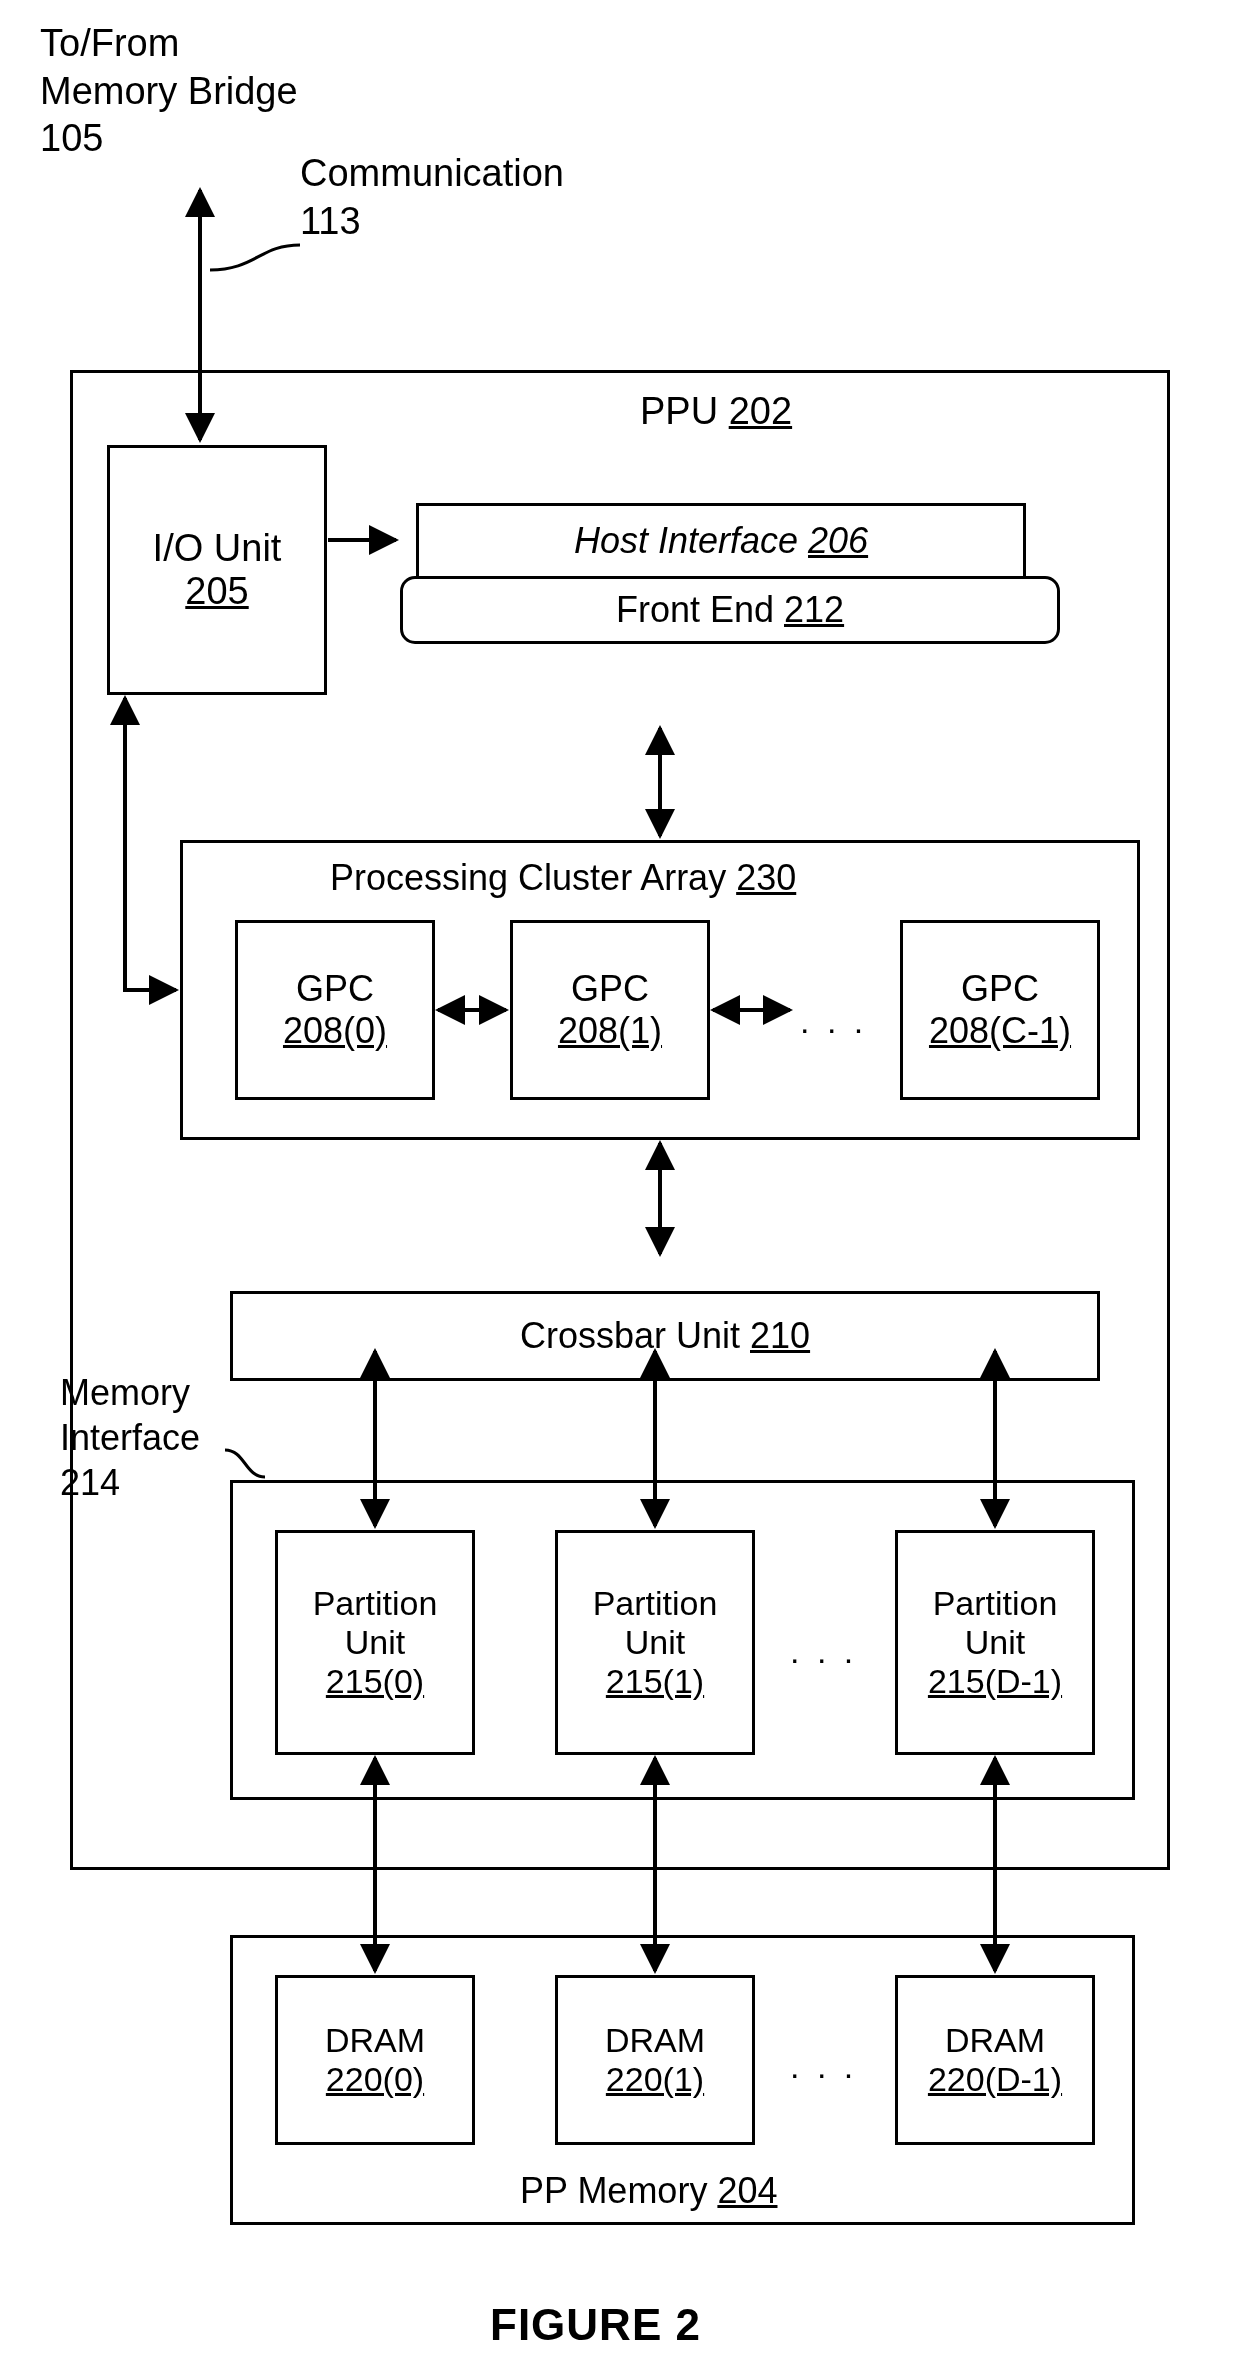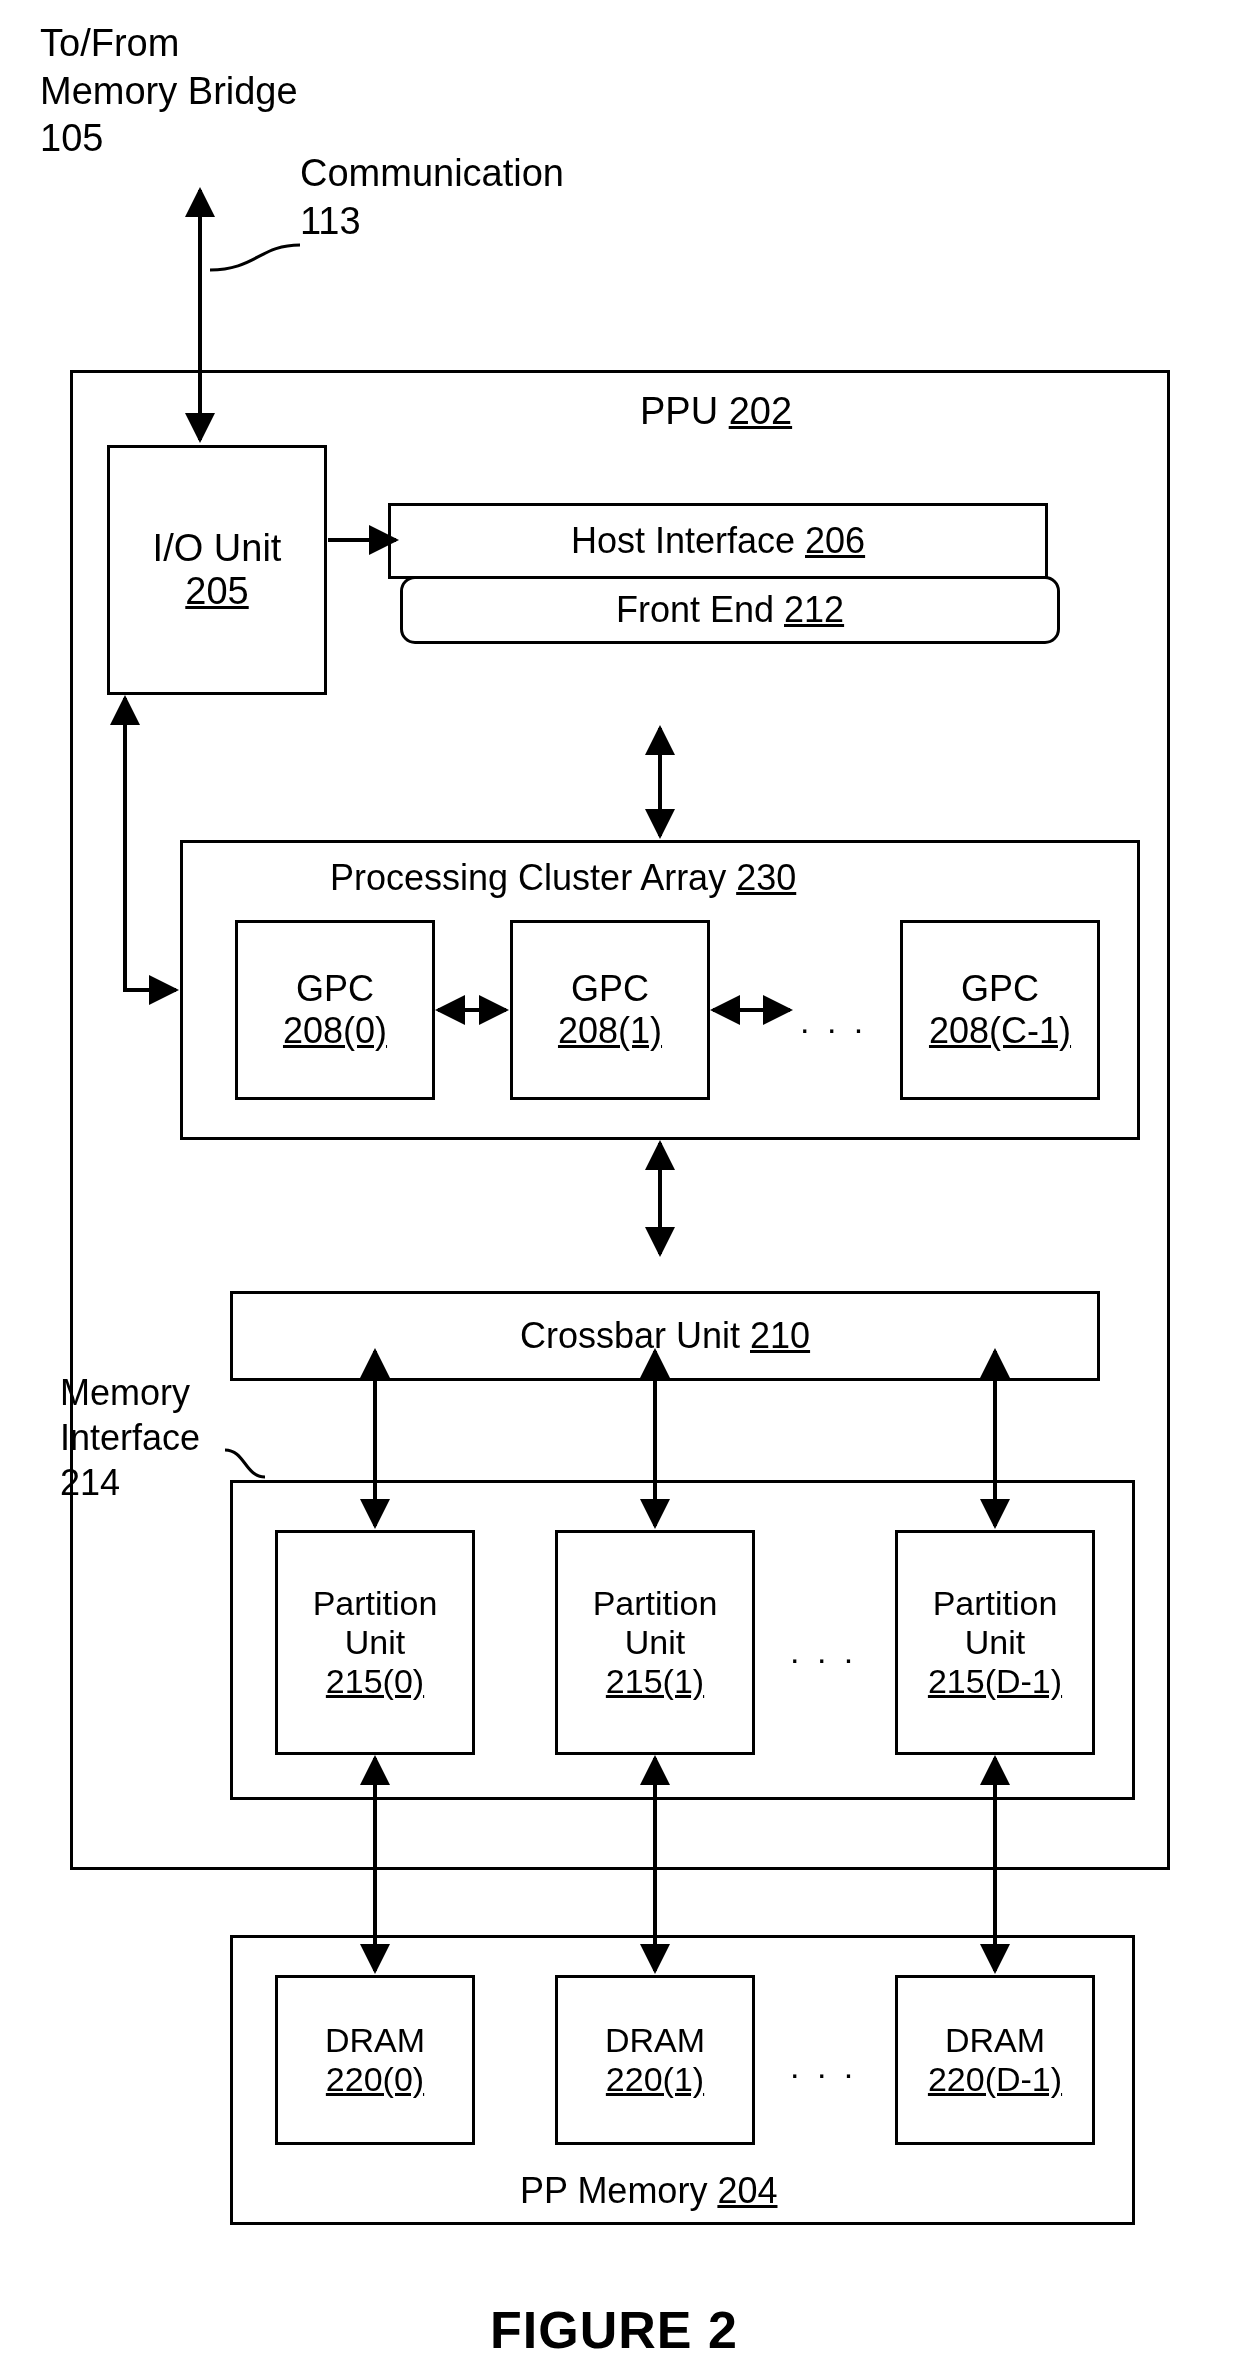--- a/index.html
+++ b/index.html
@@ -44,21 +44,21 @@
   .fs36 { font-size: 36px; }
   .fs38 { font-size: 38px; }
   svg.overlay {
     position: absolute;
     left: 0; top: 0;
     pointer-events: none;
   }
   .fig-title {
     position: absolute;
     font-weight: bold;
-    font-size: 52px;
+    font-size: 44px;
     letter-spacing: 1px;
   }
 </style>
 </head>
 <body>
 
 <div class="canvas">
 
   <div class="label fs38" style="left:40px; top:20px; width:320px;">
     <div>To/From</div>
@@ -75,21 +75,21 @@
   <div class="label fs38" style="left:640px; top:388px; width:220px;">
     <span>PPU</span>
     <span> </span><span class="ul">202</span>
   </div>
 
   <div class="box stack fs38" style="left:107px; top:445px; width:220px; height:250px;">
     <div>I/O Unit</div>
     <div class="ul">205</div>
   </div>
 
-  <div class="box center fs36" style="left:388px; top:503px; width:660px; height:76px;">
+  <div class="box center fs36" style="left:416px; top:503px; width:610px; height:76px;font-style:italic;">
     <span><span>Host Interface</span> <span class="ul">206</span></span>
   </div>
   <div class="box center fs36" style="left:400px; top:576px; width:660px; height:68px;border-radius:15px;">
     <span><span>Front End</span> <span class="ul">212</span></span>
   </div>
 
   <div class="box" style="left:180px; top:840px; width:960px; height:300px;"></div>
   <div class="label fs36" style="left:330px; top:855px; width:660px;">
     <span>Processing Cluster Array</span>
     <span> </span><span class="ul">230</span>

